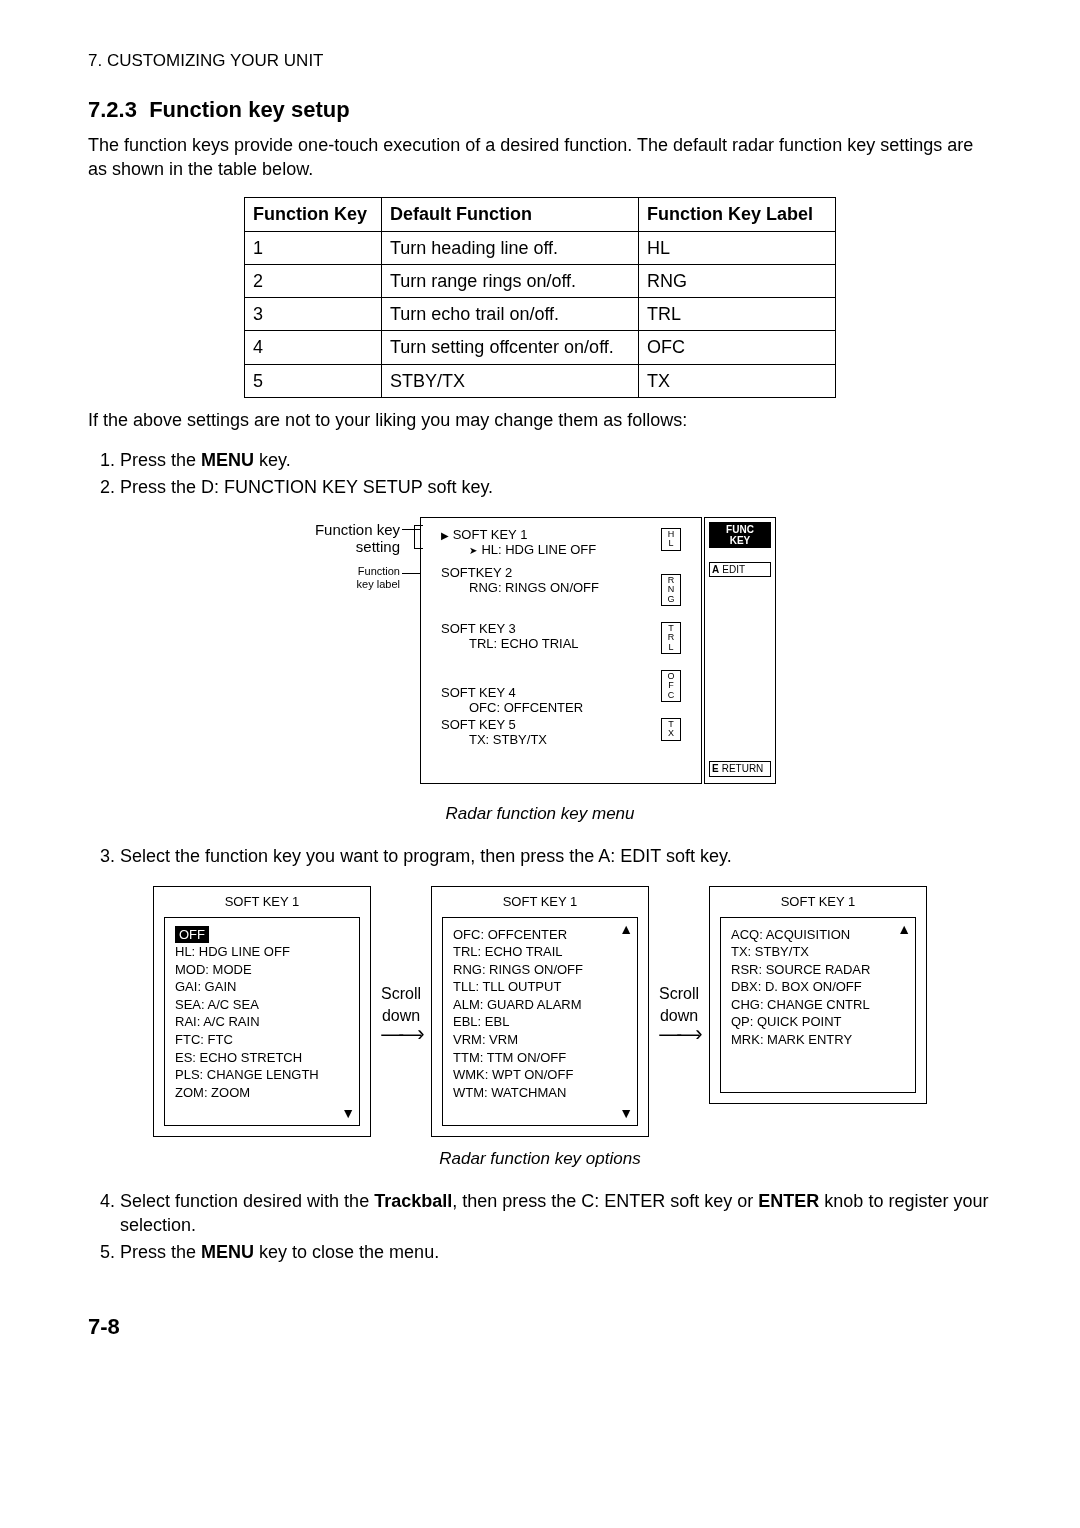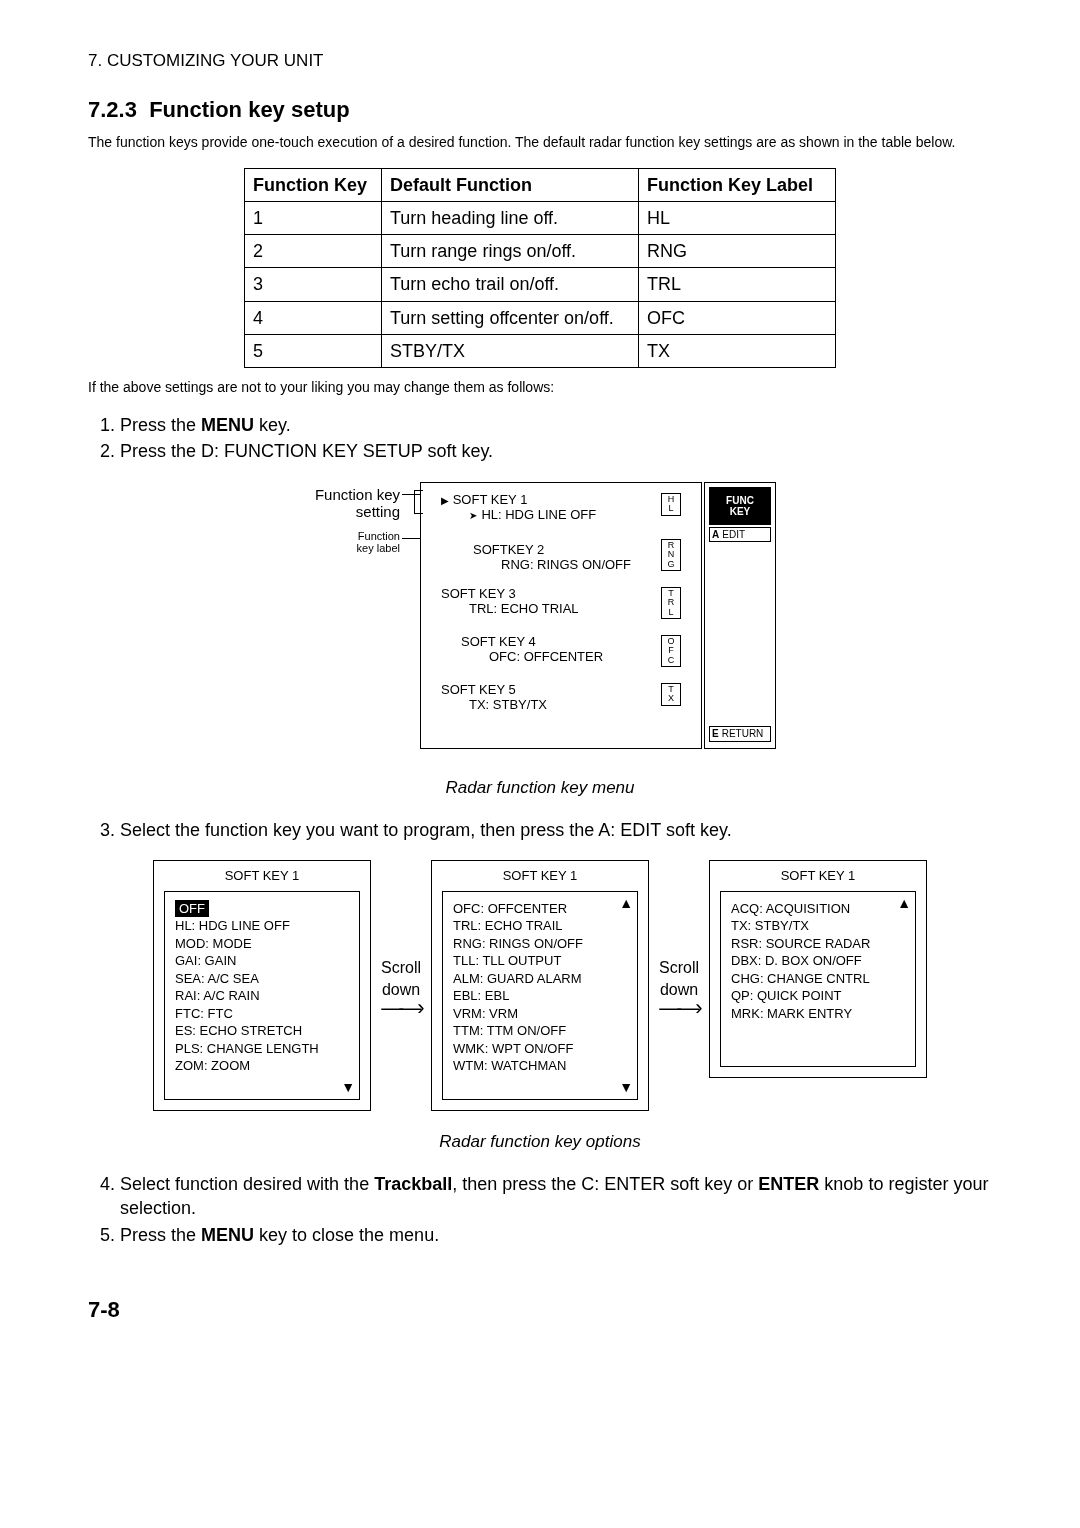--- a/index.html
+++ b/index.html
@@ -8,39 +8,39 @@
     color: #000;
     background: #fff;
     margin: 0;
     padding: 50px 88px 60px 88px;
     width: 1080px;
     box-sizing: border-box;
     line-height: 1.35;
   }
   .chapter-head { font-size: 17px; margin-bottom: 22px; }
   h2 { font-size: 22px; font-weight: bold; margin: 18px 0 8px 0; }
-  p.intro { margin: 6px 0 16px 0; font-size: 14px; }
+  p.intro { margin: 6px 0 16px 0; font-size: 18px; }
   table.funcs {
     border-collapse: collapse;
     margin: 10px auto 10px auto;
     font-size: 18px;
   }
   table.funcs th, table.funcs td {
     border: 1.5px solid #000;
     padding: 4px 8px;
     text-align: left;
   }
   table.funcs th { font-weight: bold; }
   table.funcs .col-key { width: 120px; }
   table.funcs .col-def { width: 240px; }
   table.funcs .col-lab { width: 180px; }
   ol.steps { margin: 10px 0 0 0; padding-left: 32px; font-size: 18px; }
   ol.steps li { margin: 2px 0; }
   .b { font-weight: bold; }
-  .caption { font-style: italic; text-align: center; margin: 20px 0 18px 0; font-size: 17px; }
+  .caption { font-style: italic; text-align: center; margin: 11px 0 18px 0; font-size: 17px; }
 
   
   .fig1 {
     position: relative;
     width: 520px;
     height: 275px;
     margin: 18px auto 4px auto;
     font-size: 13px;
     line-height: 1.15;
   }
@@ -57,21 +57,21 @@
   .sk-sub{ font-size:13px; padding-left:28px;}
   .badge {
     position:absolute; border:1px solid #000; width:18px;
     text-align:center; font-size:9px; line-height:1.05; padding:1px 0;
   }
   .sidebox {
     position:absolute; left:424px; top:0;
     width:70px; height:265px; border:1.5px solid #000;
   }
   .sb-item{ position:absolute; border:1px solid #000; left:4px; right:4px; font-size:10px; padding:1px 2px; display:flex; gap:3px;}
-  .sb-func{ background:#000; color:#fff; font-weight:bold; font-size:10px; line-height:1.1; text-align:center; padding:8px; }
+  .sb-func{ background:#000; color:#fff; font-weight:bold; font-size:10px; line-height:1.1; text-align:center; padding:2px; }
   .tri-right::before{ content:"▶"; font-size:10px; margin-right:4px;}
   .arrow-r::before{ content:"➤"; font-size:10px; margin-right:4px; }
 
   
   .fig2 { display:flex; justify-content:center; align-items:flex-start; gap:0; margin:18px 0 4px 0; font-size:13px;}
   .panel {
     border:1.5px solid #000; width:218px; box-sizing:border-box; padding:0;
   }
   .panel-title{ text-align:center; padding:6px 0; font-size:13px;}
   .panel-body{ border:1.5px solid #000; margin:0 10px 10px 10px; padding:8px 10px 24px 10px; position:relative; min-height:176px; box-sizing:border-box;}
@@ -149,37 +149,37 @@
 
   <div class="screen">
 
     <div class="sk-row" style="top:10px;">
       <div class="sk-title tri-right">SOFT KEY 1</div>
       <div class="sk-sub arrow-r">HL: HDG LINE OFF</div>
     </div>
     <div class="badge" style="left:240px; top:10px; white-space:pre;">H
 L</div>
 
-    <div class="sk-row" style="top:60px;margin-left:32px;">
+    <div class="sk-row" style="top:48px;">
       <div class="sk-title">SOFTKEY 2</div>
       <div class="sk-sub">RNG: RINGS ON/OFF</div>
     </div>
     <div class="badge" style="left:240px; top:56px; white-space:pre;">R
 N
 G</div>
 
     <div class="sk-row" style="top:104px;">
       <div class="sk-title">SOFT KEY 3</div>
       <div class="sk-sub">TRL: ECHO TRIAL</div>
     </div>
     <div class="badge" style="left:240px; top:104px; white-space:pre;">T
 R
 L</div>
 
-    <div class="sk-row" style="top:152px;margin-left:20px;">
+    <div class="sk-row" style="top:168px;">
       <div class="sk-title">SOFT KEY 4</div>
       <div class="sk-sub">OFC: OFFCENTER</div>
     </div>
     <div class="badge" style="left:240px; top:152px; white-space:pre;">O
 F
 C</div>
 
     <div class="sk-row" style="top:200px;">
       <div class="sk-title">SOFT KEY 5</div>
       <div class="sk-sub">TX: STBY/TX</div>

